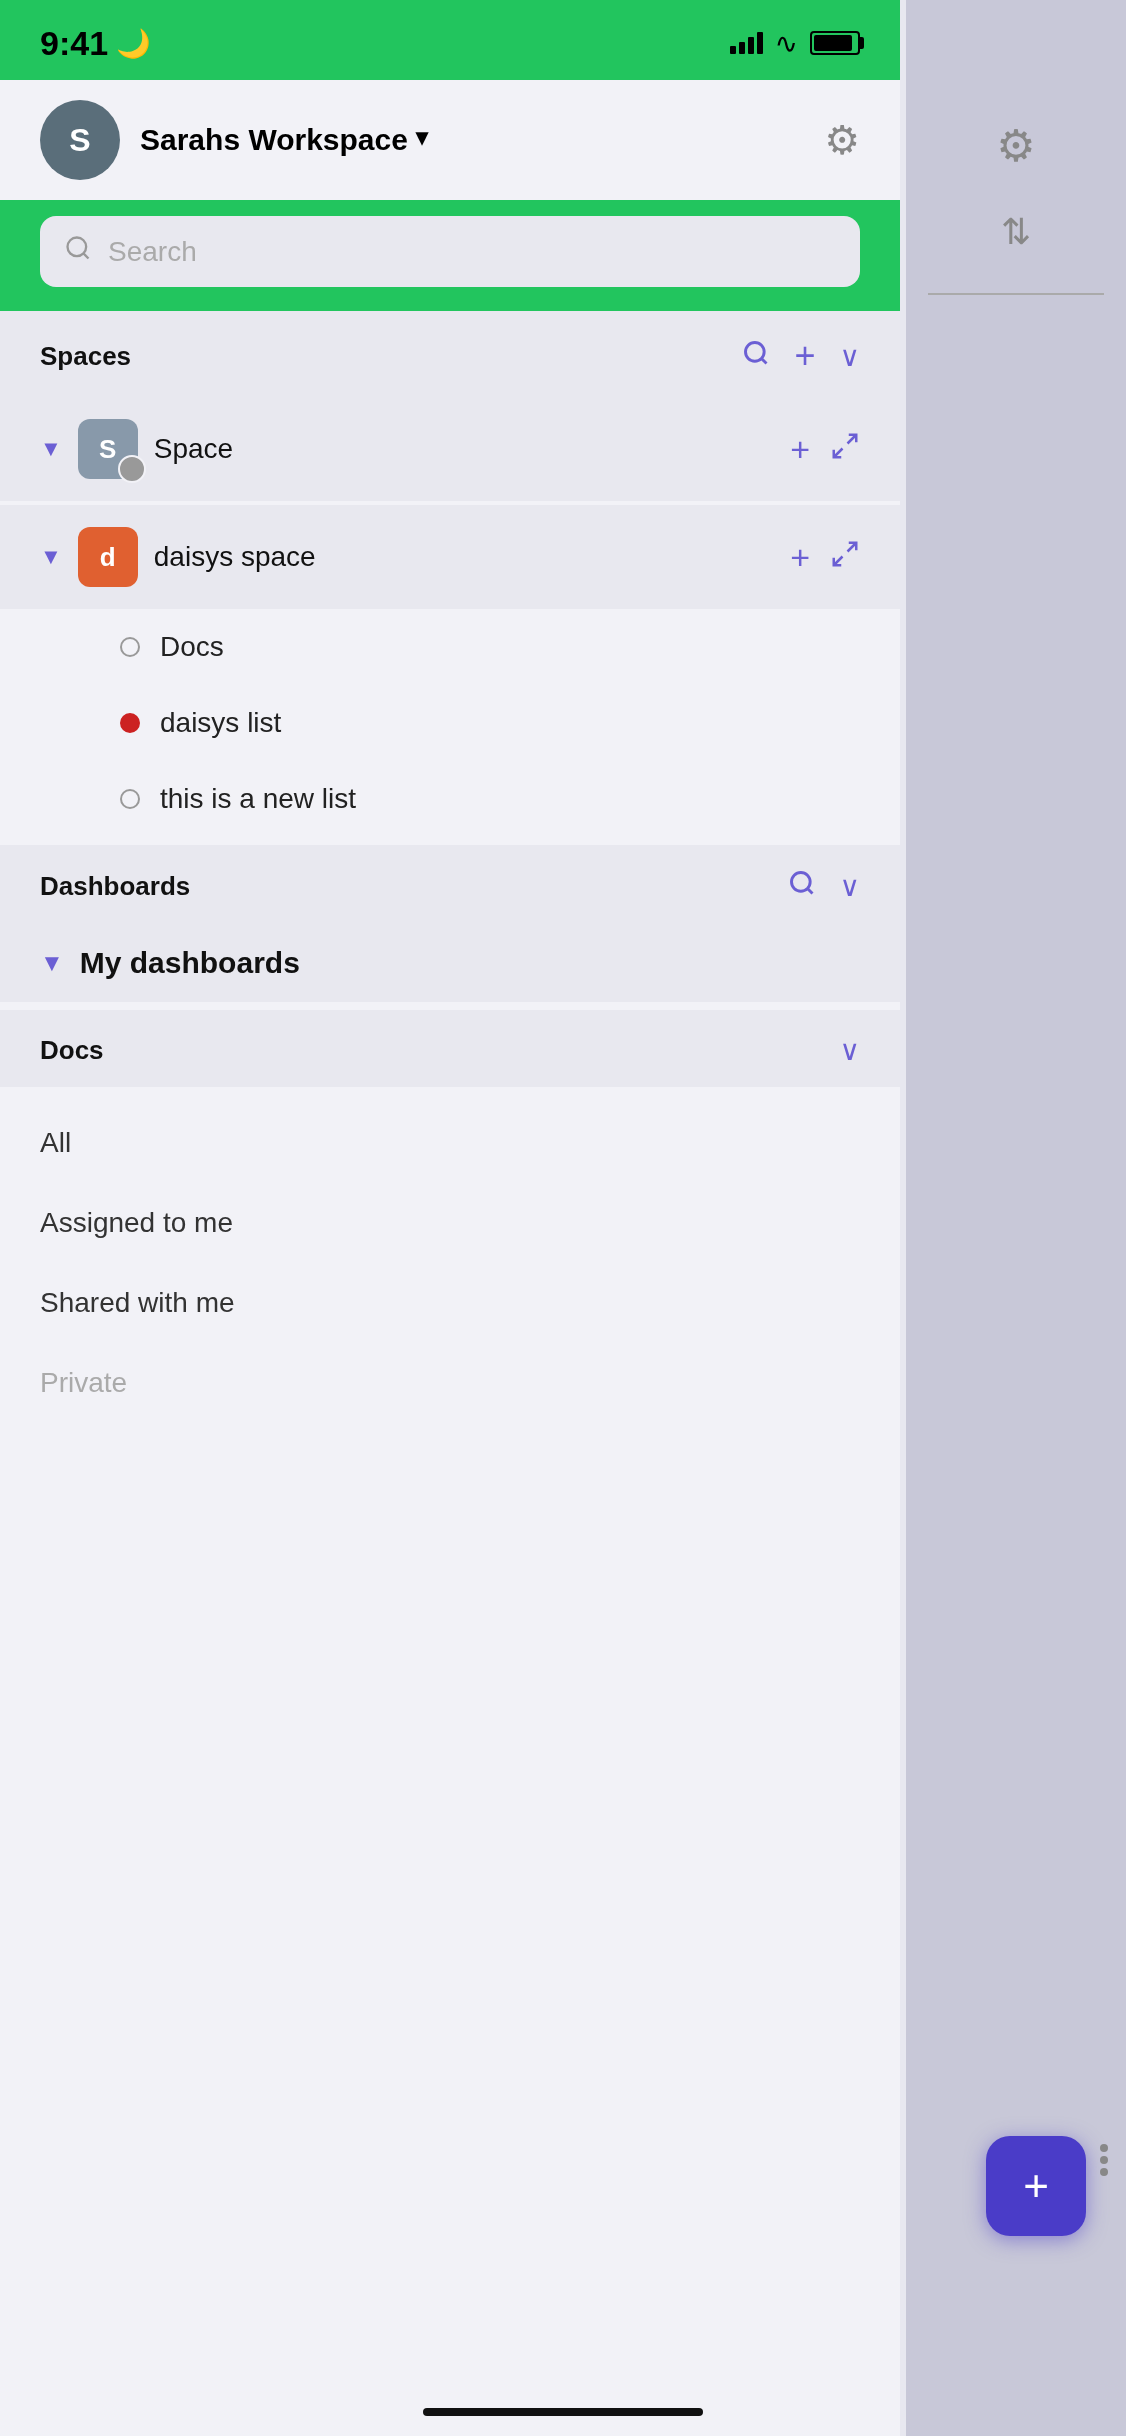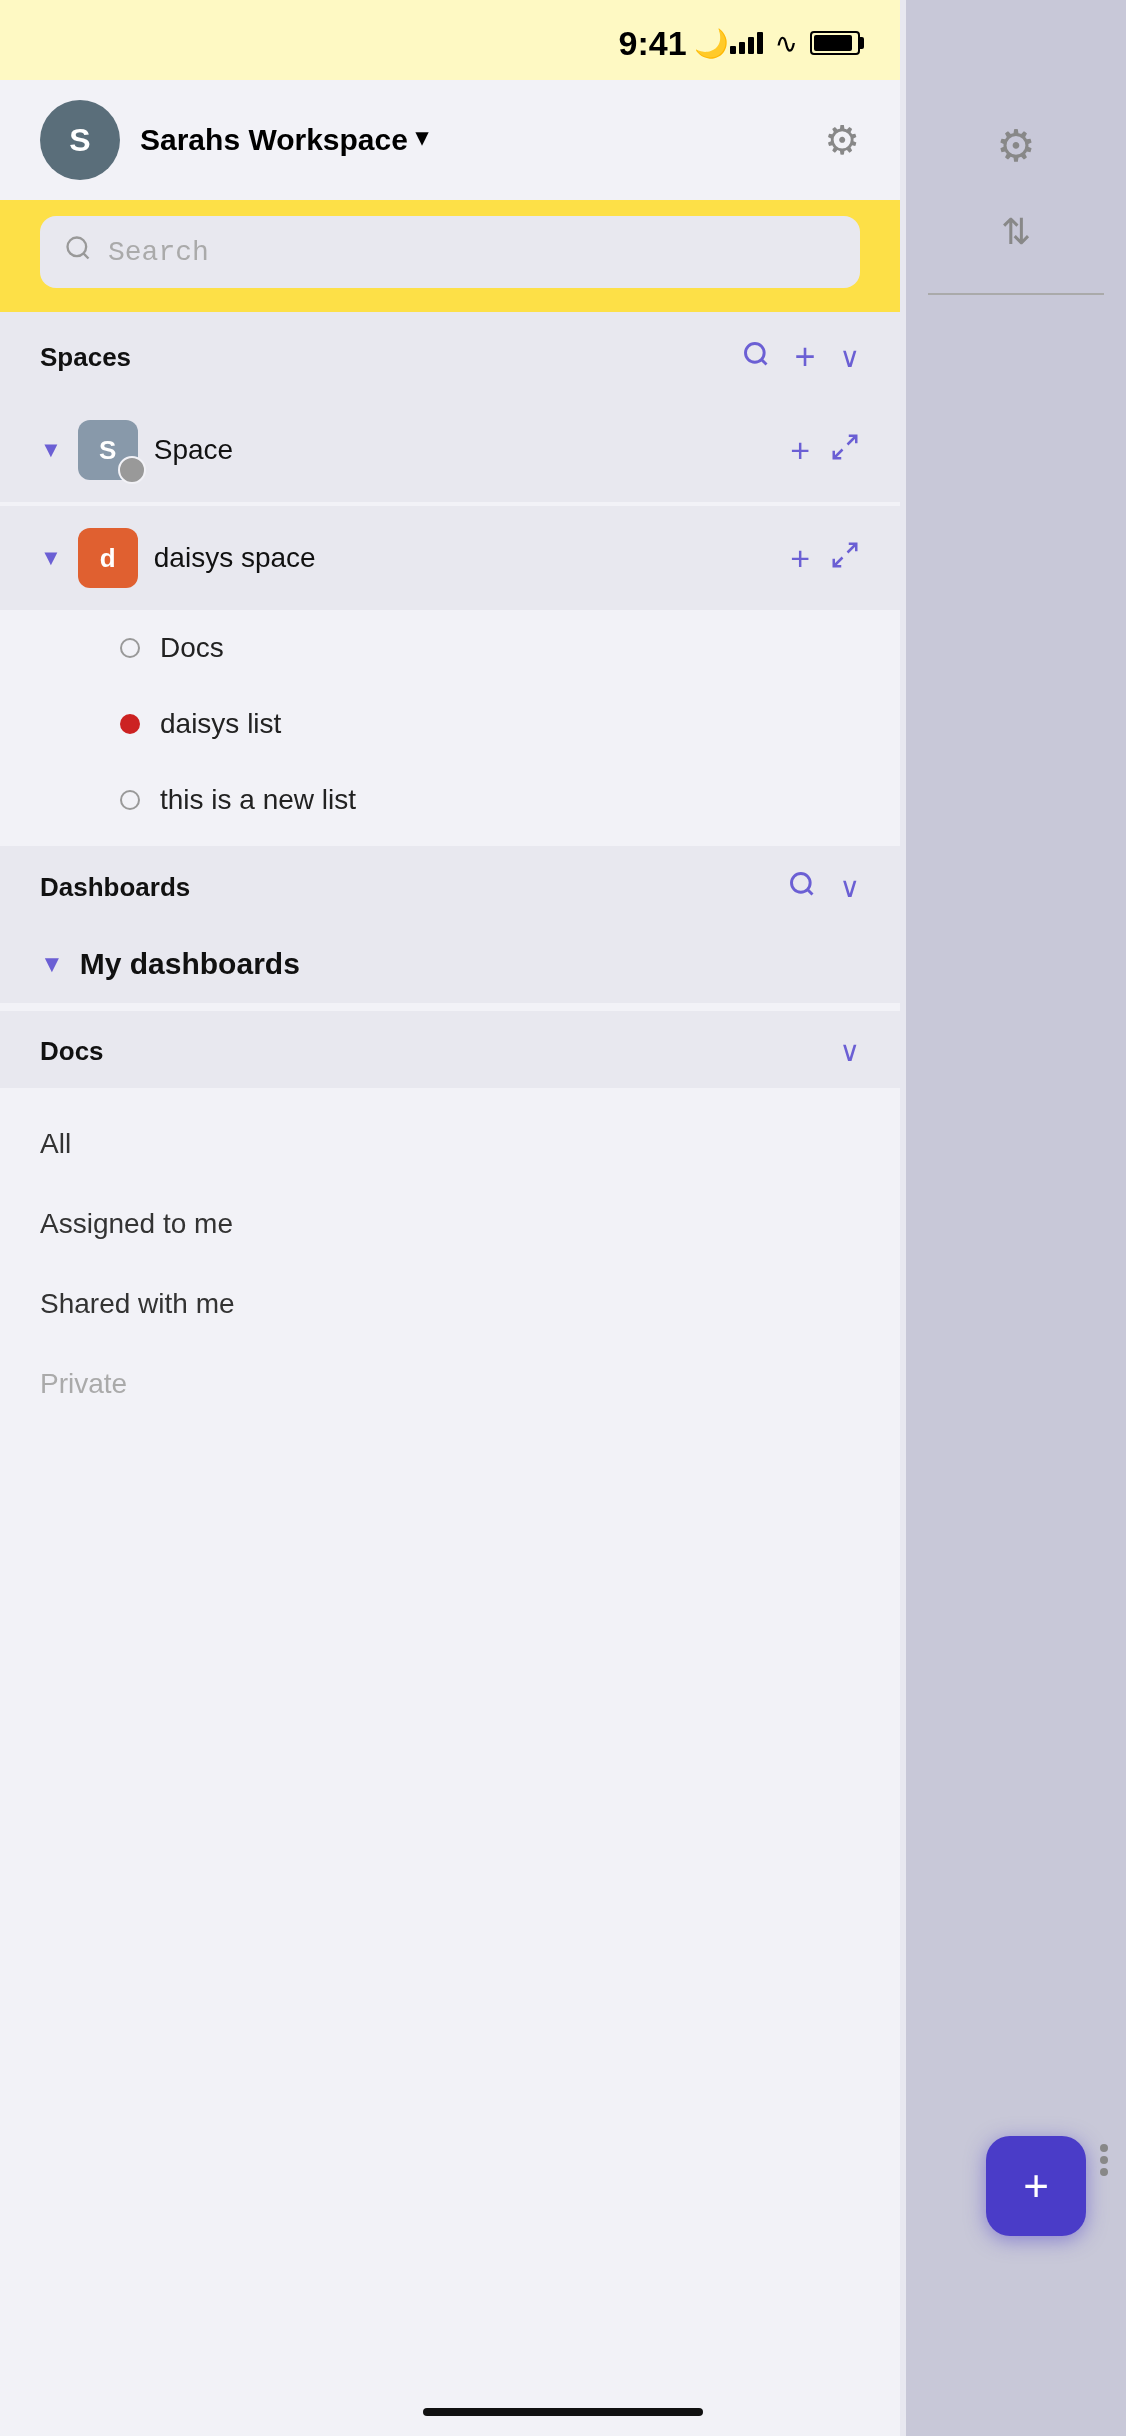--- a/index.html
+++ b/index.html
@@ -57,24 +57,24 @@
       width: 900px;
       height: 100%;
       background: #f2f2f7;
       display: flex;
       flex-direction: column;
     }
 
     
     .status-bar {
       display: flex;
-      justify-content: flex-end;
+      justify-content: space-between;
       align-items: center;
       padding: 14px 40px 8px 40px;
-      background: #fef9c3;
+      background: #22c55e;
       height: 80px;
     }
 
     .status-time {
       font-size: 34px;
       font-weight: 600;
       color: #000;
       display: flex;
       align-items: center;
       gap: 8px;
@@ -184,22 +184,21 @@
     }
 
     .header-gear {
       color: #888;
       font-size: 40px;
     }
 
     
     .search-container {
       padding: 16px 40px 24px 40px;
-      background: #fde047;
-      font-family: Liberation Mono, monospace;
+      background: #22c55e;
     }
 
     .search-bar {
       display: flex;
       align-items: center;
       background: #e8e8ef;
       border-radius: 16px;
       padding: 18px 24px;
       gap: 16px;
     }

